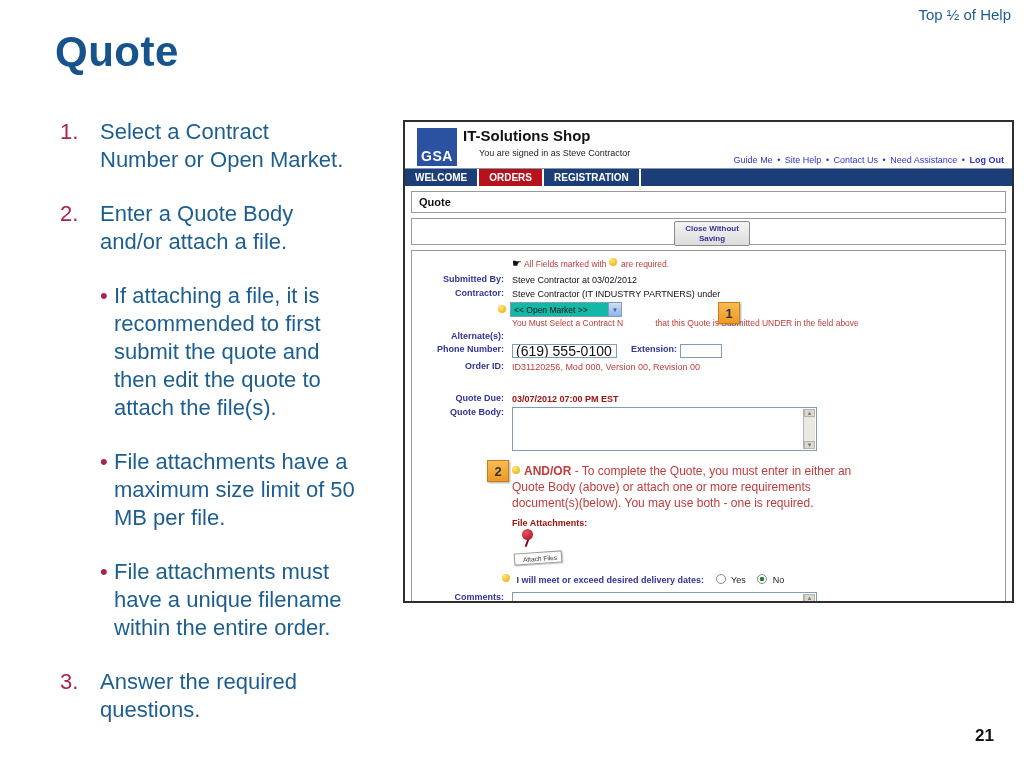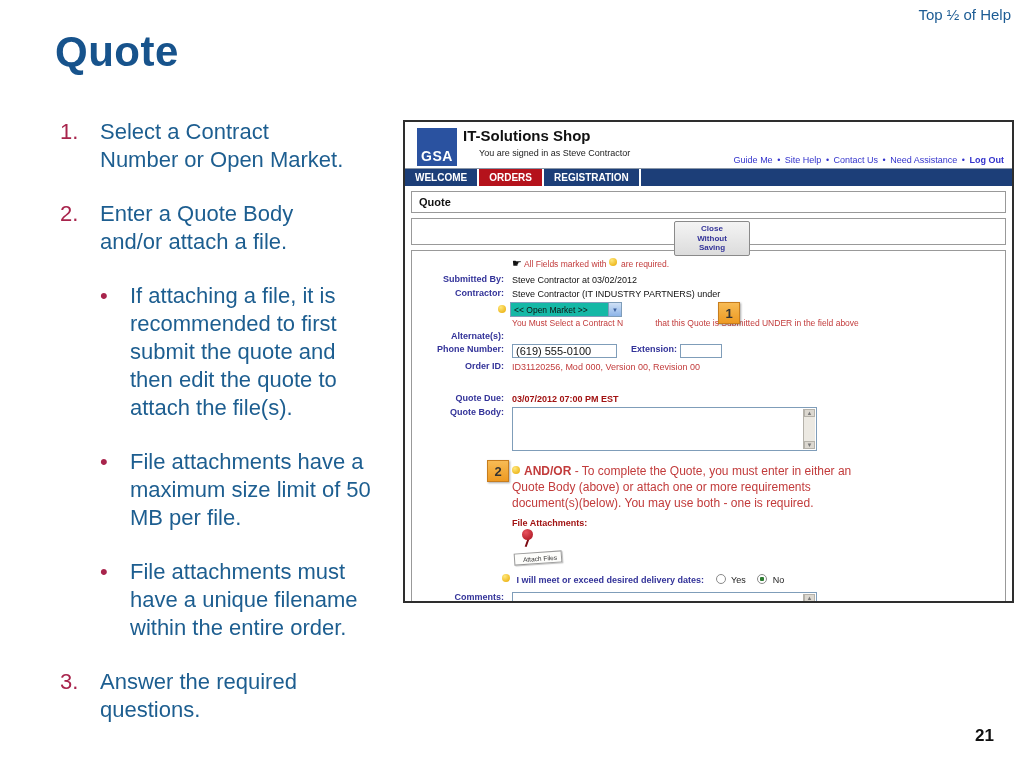--- a/index.html
+++ b/index.html
@@ -13,21 +13,21 @@
   .corner-label { position:absolute; top:6px; right:13px; font-size:15px; color:#1d5c94; }
   .slide-title { position:absolute; top:28px; left:55px; font-size:42px; font-weight:bold; color:#17538c; letter-spacing:0.5px; }
   .page-number { position:absolute; right:30px; bottom:22px; font-size:17px; font-weight:bold; color:#111; }
 
   .left-col { position:absolute; top:118px; left:60px; width:330px; color:#1d5e90; font-size:22px; line-height:28px; }
   .step { display:flex; margin-bottom:26px; }
   .step-num { width:40px; flex:none; color:#a8244c; }
   .step-text { width:250px; }
   .bullet-item { display:flex; margin:0 0 26px 40px; }
   .bullet-dot { width:14px; flex:none; color:#a8244c; }
-  .bullet-text { width:250px;margin-left:16px; }
+  .bullet-text { width:250px; }
 
   
   .shot {
     position:absolute; left:403px; top:120px; width:611px; height:483px;
     border:2px solid #2e2e2e; background:#ffffff; overflow:hidden; font-size:9px; color:#111;
   }
 
   .shot-header { position:relative; height:47px; border-bottom:1px solid #8a97a8; background:#fff; }
   .gsa-logo { position:absolute; left:12px; top:6px; width:40px; height:38px; background:#2a52a0;
     color:#fff; font-weight:bold; font-size:14px; display:flex; align-items:flex-end; justify-content:center;
@@ -39,21 +39,21 @@
   .header-links .hlink-bold { font-weight:bold; }
   .header-links .sep { color:#3333cc; padding:0 2px; }
 
   .nav-bar { display:flex; height:17px; background:#1c3e78; }
   .nav-tab { padding:3px 10px 0; font-size:10px; font-weight:bold; color:#fff; border-right:2px solid #fff; cursor:pointer; }
   .nav-tab.active { background:#b5121b; }
 
   .box { margin:5px 6px 0; border:1px solid #999; background:#fff; }
   .quote-heading { padding:4px 7px; font-size:11px; font-weight:bold; color:#111; }
   .btn-strip { height:27px; position:relative; }
-  .close-btn { position:absolute; left:262px; top:2px; width:76px; padding:2px 19px;
+  .close-btn { position:absolute; left:262px; top:2px; width:76px; padding:2px 3px;
     background:linear-gradient(#f4f4f4,#dcdcdc); border:1px solid #8a8a8a; border-radius:2px;
     color:#333399; font-weight:bold; font-size:8px; text-align:center; line-height:1.2; cursor:pointer; }
 
   .form-box { height:400px; padding-top:6px; }
 
   .frow { display:flex; align-items:flex-start; margin-bottom:3px; position:relative; }
   .flabel { width:100px; flex:none; text-align:right; padding-right:8px; color:#333399; font-weight:bold; font-size:9px; }
   .fval { font-size:9px; color:#111; padding-top:1px; }
 
   .red { color:#c23b3b; }
@@ -73,21 +73,21 @@
   .callout { position:absolute; width:22px; height:22px; background:linear-gradient(#f7bb55,#ee9a22);
     border:1px solid #c77d1e; box-shadow:1px 1px 2px rgba(0,0,0,0.35); color:#333; font-weight:bold; font-size:13px;
     display:flex; align-items:center; justify-content:center; z-index:3; }
   .callout-1 { left:220px; top:0; }
   .callout-2 { left:75px; top:-3px; }
   .callout-3 { left:347px; top:0; }
 
   .warn-line { margin-left:100px; font-size:8.5px; color:#c23b3b; white-space:nowrap; }
   .warn-gap { display:inline-block; width:32px; }
 
-  .tinput { height:14px; border:1px solid #7f9db9; font-size:11px; padding:0 3px;
+  .tinput { height:14px; border:1px solid #7f9db9; font-size:14px; padding:0 3px;
     font-family:"Liberation Sans", sans-serif; color:#111; }
   .phone-input { width:105px; }
   .ext-input { width:42px; }
   .ext-label { color:#333399; font-weight:bold; font-size:9px; margin:0 3px 0 14px; }
 
   .tarea { position:relative; width:305px; border:1px solid #7f9db9; background:#fff; }
   .tarea-qb { height:44px; }
   .tarea-cm { height:56px; }
   .sbar { position:absolute; top:1px; right:1px; bottom:1px; width:12px; background:#ece9e2; border-left:1px solid #b5b2aa;
     display:flex; flex-direction:column; justify-content:space-between; align-items:center; }

